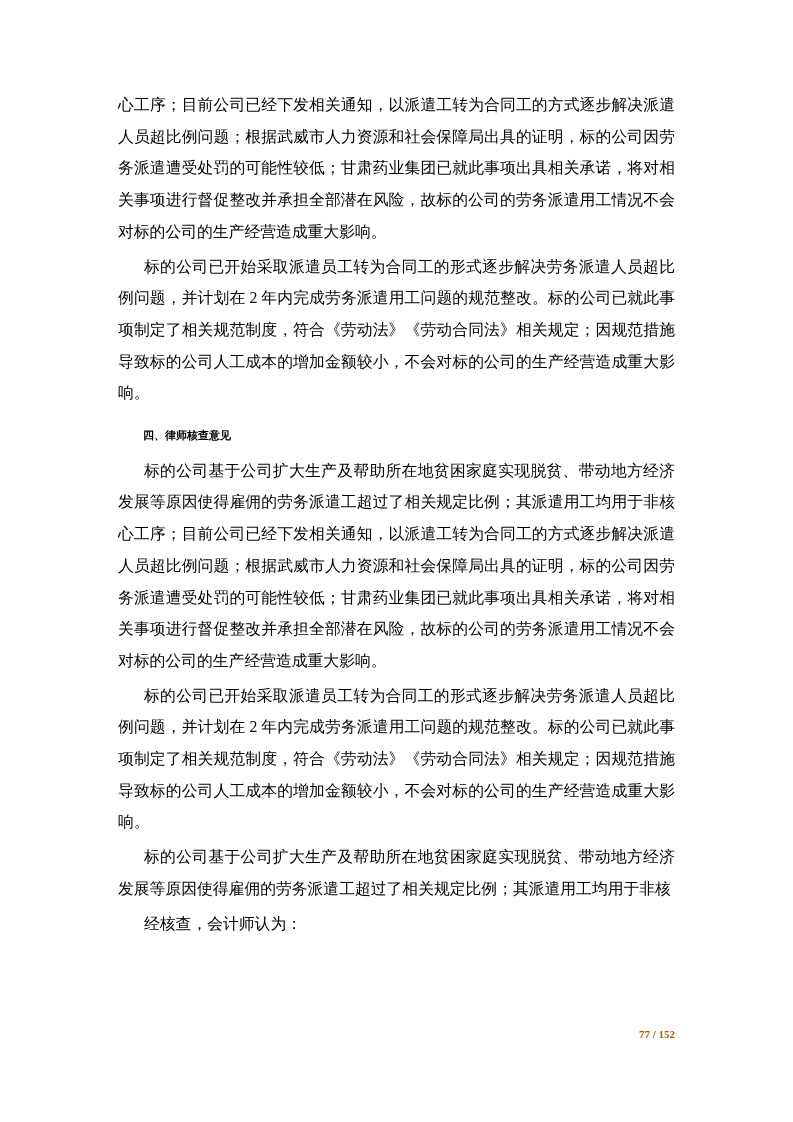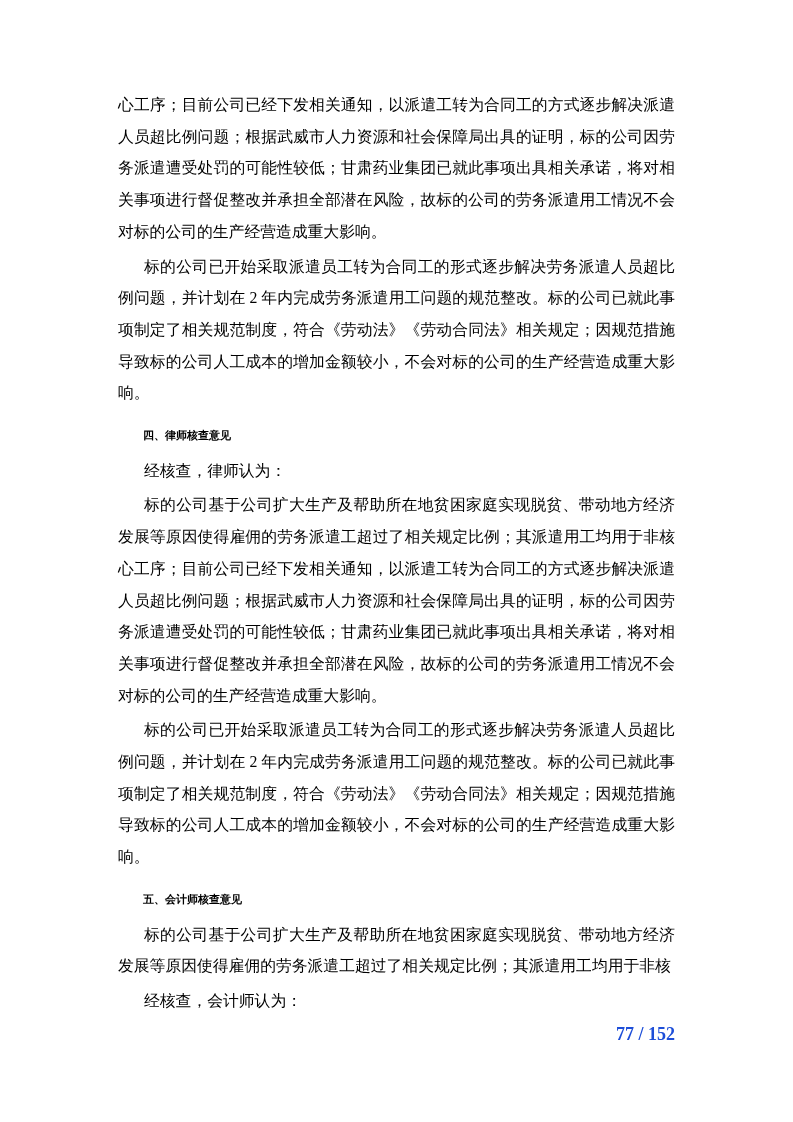--- a/index.html
+++ b/index.html
@@ -43,35 +43,33 @@
     font-size: 11px;
     font-weight: bold;
     margin: 11px 0 3px 0;
     text-indent: 25px;
     line-height: 31.7px;
   }
   .footer {
     position: absolute;
     top: 1026px;
     right: 118px;
-    font-size: 18px;
+    font-size: 11px;
     font-weight: bold;
     line-height: 16px;
-    color: #1d4ed8;
+    color: #a16207;
   }
 </style>
 </head>
 <body>
 
 <div class="page">
   <div class="content">
     <p class="para no-indent">心工序；目前公司已经下发相关通知，以派遣工转为合同工的方式逐步解决派遣人员超比例问题；根据武威市人力资源和社会保障局出具的证明，标的公司因劳务派遣遭受处罚的可能性较低；甘肃药业集团已就此事项出具相关承诺，将对相关事项进行督促整改并承担全部潜在风险，故标的公司的劳务派遣用工情况不会对标的公司的生产经营造成重大影响。</p>
     <p class="para">标的公司已开始采取派遣员工转为合同工的形式逐步解决劳务派遣人员超比例问题，并计划在 2 年内完成劳务派遣用工问题的规范整改。标的公司已就此事项制定了相关规范制度，符合《劳动法》《劳动合同法》相关规定；因规范措施导致标的公司人工成本的增加金额较小，不会对标的公司的生产经营造成重大影响。</p>
     <h2 class="heading">四、律师核查意见</h2>
-    <p class="para">经核查，律师认为：</p>
     <p class="para">标的公司基于公司扩大生产及帮助所在地贫困家庭实现脱贫、带动地方经济发展等原因使得雇佣的劳务派遣工超过了相关规定比例；其派遣用工均用于非核心工序；目前公司已经下发相关通知，以派遣工转为合同工的方式逐步解决派遣人员超比例问题；根据武威市人力资源和社会保障局出具的证明，标的公司因劳务派遣遭受处罚的可能性较低；甘肃药业集团已就此事项出具相关承诺，将对相关事项进行督促整改并承担全部潜在风险，故标的公司的劳务派遣用工情况不会对标的公司的生产经营造成重大影响。</p>
     <p class="para">标的公司已开始采取派遣员工转为合同工的形式逐步解决劳务派遣人员超比例问题，并计划在 2 年内完成劳务派遣用工问题的规范整改。标的公司已就此事项制定了相关规范制度，符合《劳动法》《劳动合同法》相关规定；因规范措施导致标的公司人工成本的增加金额较小，不会对标的公司的生产经营造成重大影响。</p>
-    <h2 class="heading">五、会计师核查意见</h2>
     <p class="para">标的公司基于公司扩大生产及帮助所在地贫困家庭实现脱贫、带动地方经济发展等原因使得雇佣的劳务派遣工超过了相关规定比例；其派遣用工均用于非核</p>
     <p class="para">经核查，会计师认为：</p>
   </div>
   <div class="footer">77 / 152</div>
 </div>
 
 </body></html>

